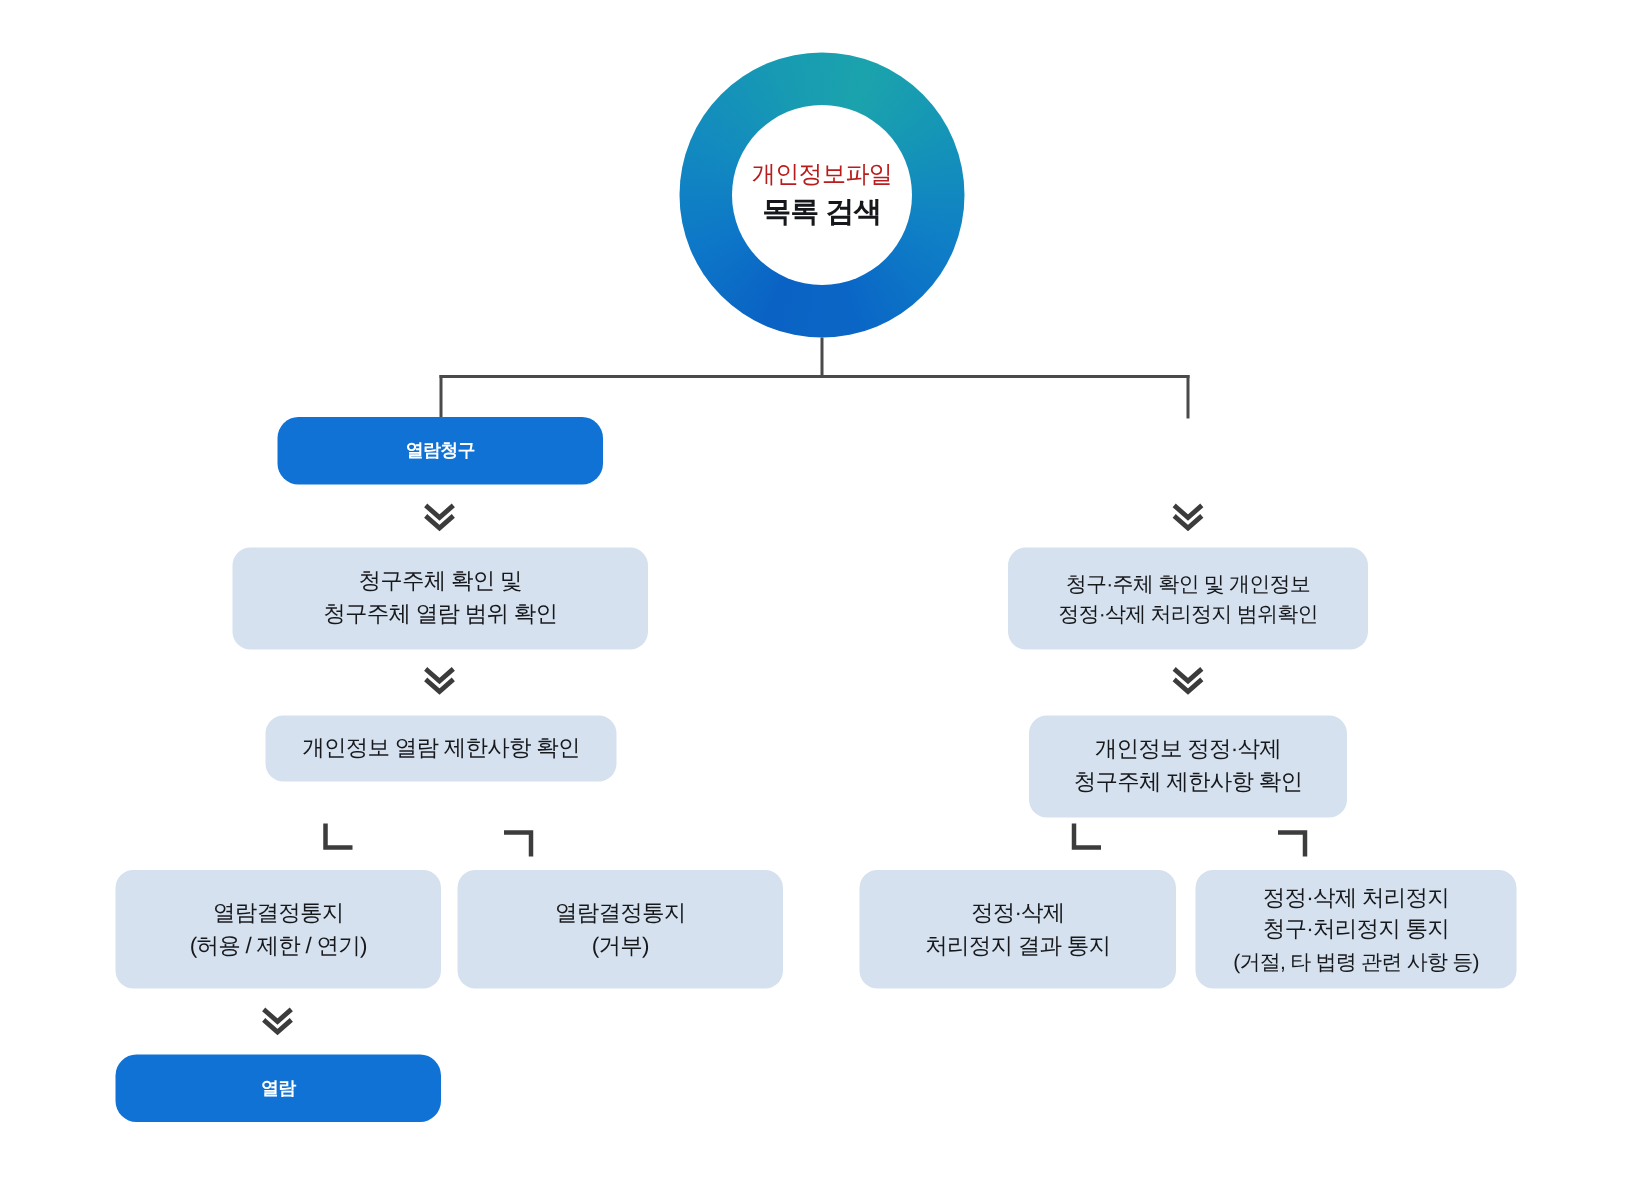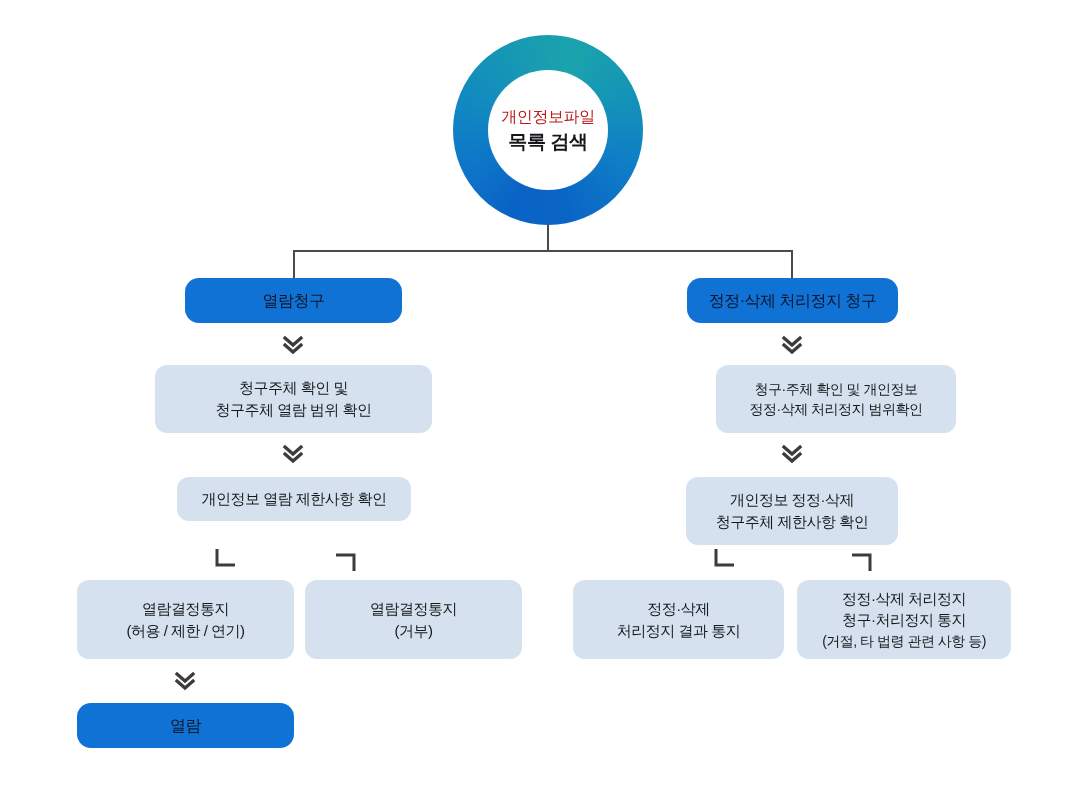--- a/index.html
+++ b/index.html
@@ -88,23 +88,23 @@
     display: flex;
     flex-direction: column;
     align-items: center;
     justify-content: center;
     text-align: center;
     line-height: 1.45;
     letter-spacing: -0.5px;
   }
   .box-primary {
     background: #0f72d4;
-    color: #0f172a;
-    font-weight: 400;
-    font-size: 16px;
+    color: #ffffff;
+    font-weight: 700;
+    font-size: 12px;
     border-radius: 14px;
   }
   .box-step {
     background: #d5e1ef;
     color: #16181b;
     font-weight: 400;
     font-size: 15px;
   }
   .box-step .ln { display: block; }
   .box-step .ln.small { font-size: 14px; }
@@ -195,32 +195,29 @@
     <svg width="26" height="26" viewBox="0 0 26 26" aria-hidden="true">
       <path d="M5 6 L13 13 L21 6" fill="none" stroke="#3c3c3c" stroke-width="3.2" stroke-linecap="square" stroke-linejoin="miter"></path>
       <path d="M5 13 L13 20 L21 13" fill="none" stroke="#3c3c3c" stroke-width="3.2" stroke-linecap="square" stroke-linejoin="miter"></path>
     </svg>
   </div>
 
   <div class="box box-primary" style="left:77px; top:703px; width:217px; height:45px;">
     <span>열람</span>
   </div>
 
-  <div class="box box-primary" style="left:687px; top:278px; width:211px; height:45px;">
-    <span>정정·삭제 처리정지 청구</span>
-  </div>
 
   <div class="chev" style="left:779px; top:332px;">
     <svg width="26" height="26" viewBox="0 0 26 26" aria-hidden="true">
       <path d="M5 6 L13 13 L21 6" fill="none" stroke="#3c3c3c" stroke-width="3.2" stroke-linecap="square" stroke-linejoin="miter"></path>
       <path d="M5 13 L13 20 L21 13" fill="none" stroke="#3c3c3c" stroke-width="3.2" stroke-linecap="square" stroke-linejoin="miter"></path>
     </svg>
   </div>
 
-  <div class="box box-step" style="left:672px; top:365px; width:240px; height:68px;margin-left:44px;">
+  <div class="box box-step" style="left:672px; top:365px; width:240px; height:68px;">
     <span class="ln small">청구·주체 확인 및 개인정보</span>
     <span class="ln small">정정·삭제 처리정지 범위확인</span>
   </div>
 
   <div class="chev" style="left:779px; top:441px;">
     <svg width="26" height="26" viewBox="0 0 26 26" aria-hidden="true">
       <path d="M5 6 L13 13 L21 6" fill="none" stroke="#3c3c3c" stroke-width="3.2" stroke-linecap="square" stroke-linejoin="miter"></path>
       <path d="M5 13 L13 20 L21 13" fill="none" stroke="#3c3c3c" stroke-width="3.2" stroke-linecap="square" stroke-linejoin="miter"></path>
     </svg>
   </div>

